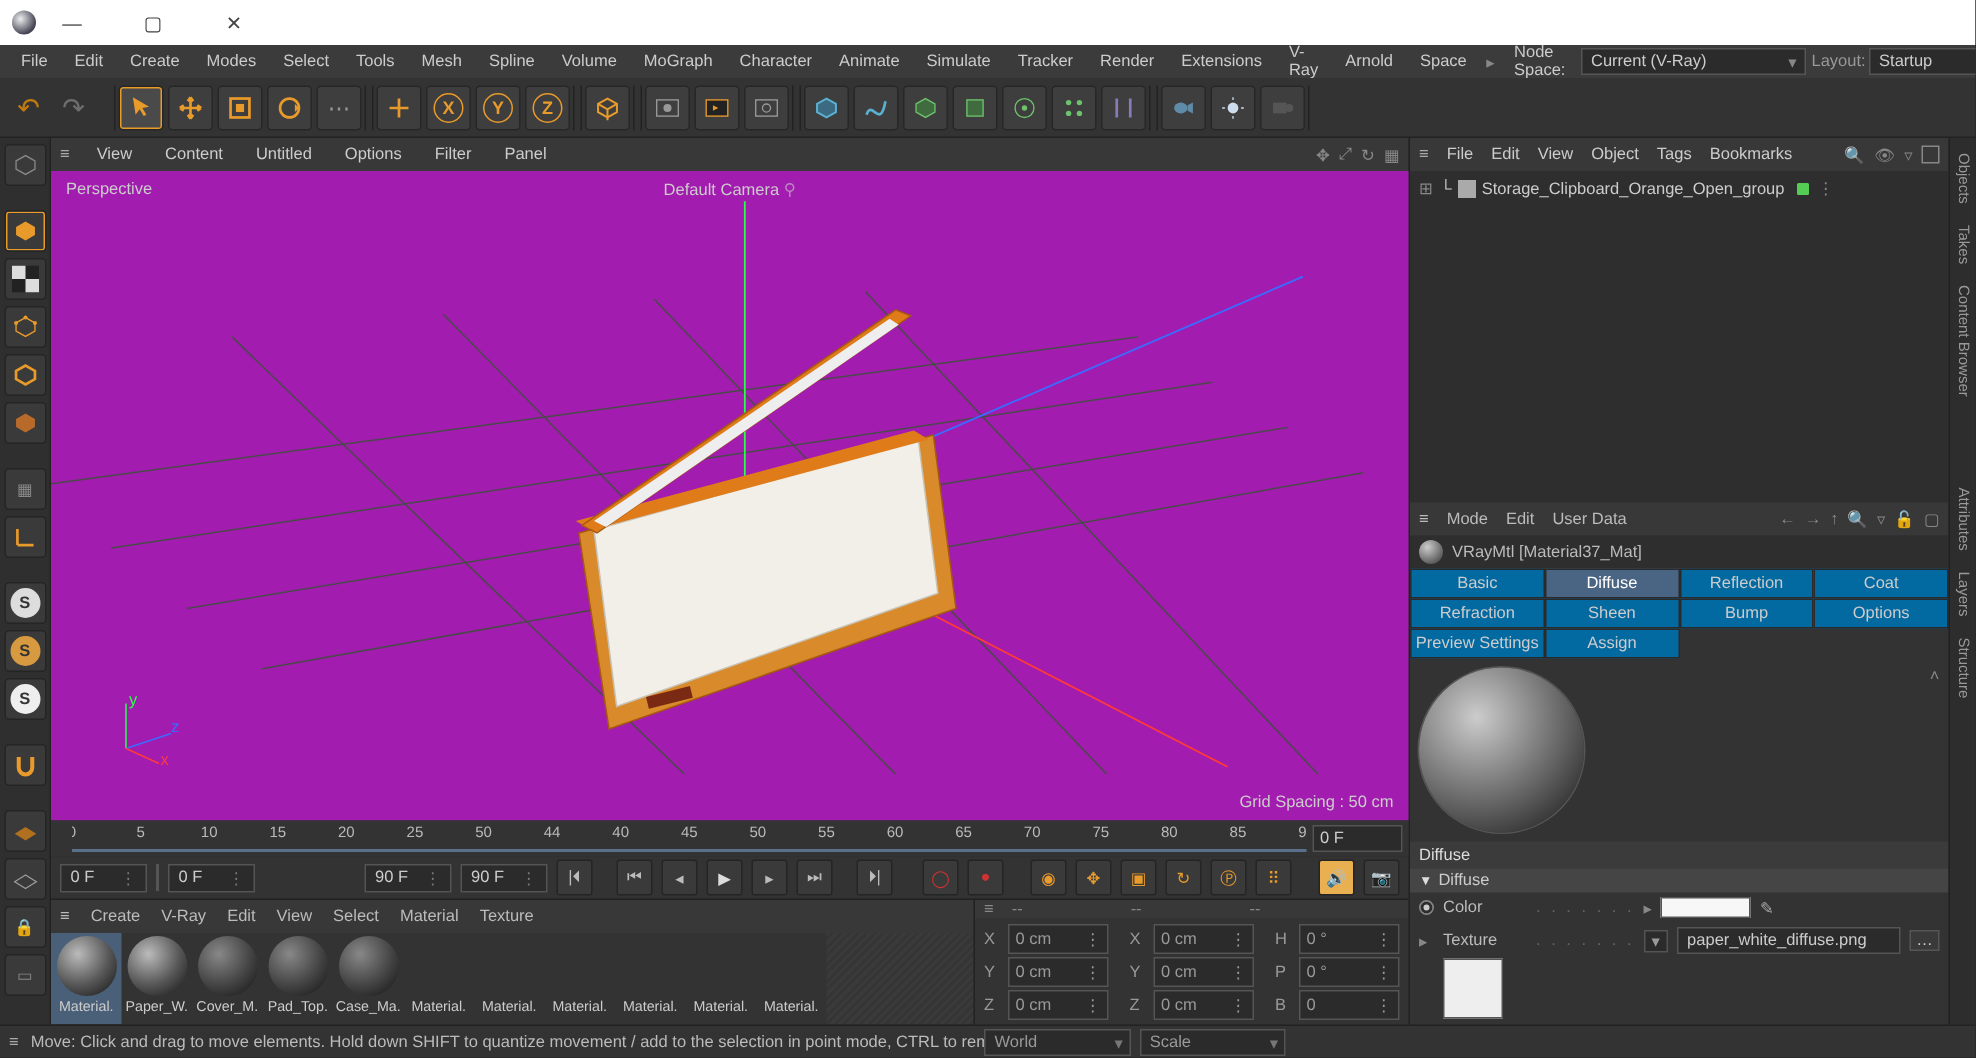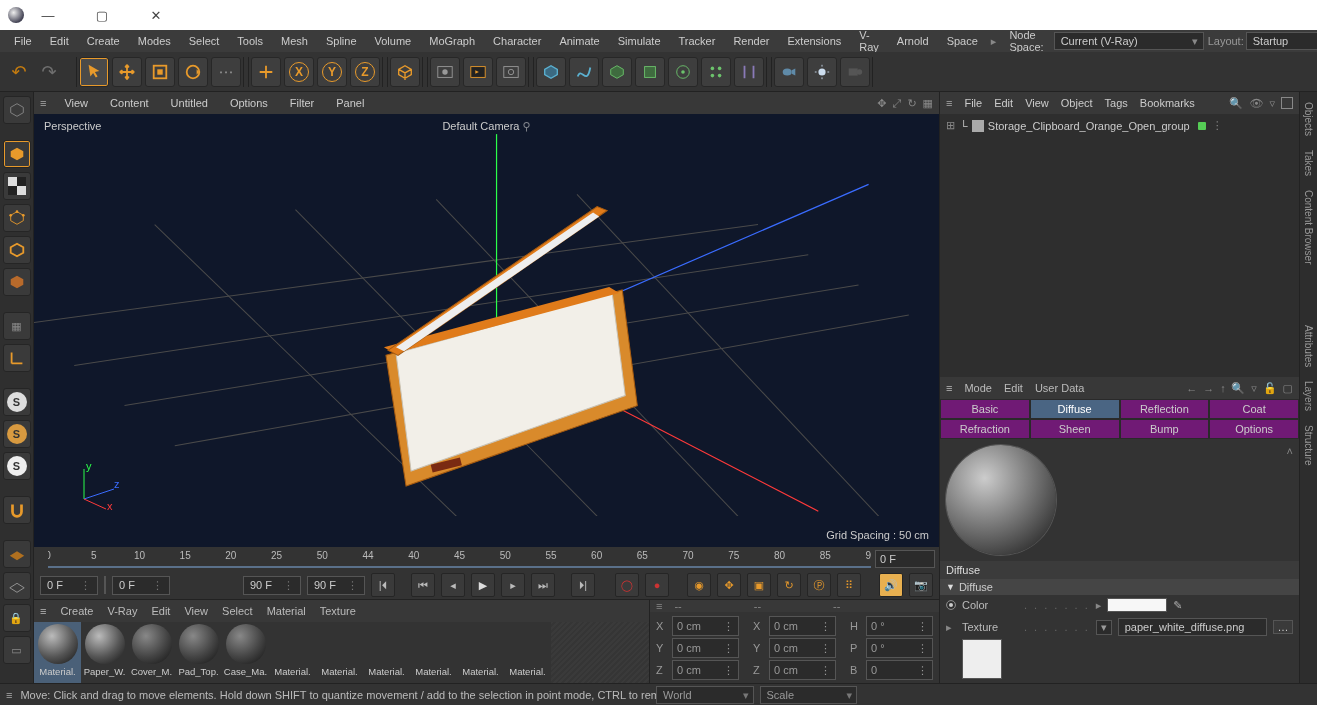--- a/index.html
+++ b/index.html
@@ -42,21 +42,21 @@
 .leftpal .sp{ height:8px;}
 
 .centercol{ flex:1; display:flex; flex-direction:column; min-width:0;}
 
 
 .vphead{ height:22px; background:#383838; display:flex; align-items:center; padding:0 6px; gap:16px;}
 .vphead .burger{ color:#aaa; letter-spacing:-1px;}
 .vphead .mi{ color:#ccc; padding:2px 3px;}
 .vphead .right{ margin-left:auto; display:flex; gap:6px; color:#888;}
 
-.viewport{ flex:1; background:#0f172a; position:relative; overflow:hidden;}
+.viewport{ flex:1; background:#a21caf; position:relative; overflow:hidden;}
 .viewport .label{ position:absolute; top:6px; left:10px; color:#ccc;}
 .viewport .cam { position:absolute; top:6px; left:50%; transform:translateX(-50%); color:#ccc;}
 .viewport .grid { position:absolute; bottom:6px; right:10px; color:#ccc;}
 .scene3d{ position:absolute; inset:0;}
 .axiswidget{ position:absolute; left:38px; bottom:36px; width:50px; height:50px;}
 
 
 .timeline{ height:24px; background:#333; display:flex; align-items:center; position:relative; padding-left:14px;}
 .tlscale{ flex:1; height:18px; background:linear-gradient(to right,#5a708a,#5a708a) no-repeat; background-size:100% 2px; background-position:0 16px; position:relative; overflow:hidden;}
 .tlscale .t{ position:absolute; top:0; color:#bbb; font-size:10px; transform:translateX(-50%);}
@@ -102,21 +102,21 @@
 .treeitem{ display:flex; align-items:center; gap:4px; color:#ccc; padding:1px 0;}
 .treeitem .exp{ color:#888; width:10px;}
 .treeitem .cube{ width:12px;height:12px; background:#aaa; }
 .treeitem .dot{ width:8px;height:8px; background:#5c5; border-radius:1px; margin-left:4px;}
 
 .attrmenu{ height:22px; background:#383838; display:flex; align-items:center; padding:0 6px; gap:12px;}
 .attrmenu .right{ margin-left:auto; display:flex; gap:6px; color:#888;}
 .attrhead{ background:#2e2e2e; padding:3px 6px; display:flex; align-items:center; gap:6px;}
 .attrhead .ball{ width:16px;height:16px;border-radius:50%; background:radial-gradient(circle at 35% 30%, #ccc,#333);}
 .attrtabs{ display:grid; grid-template-columns:repeat(4,1fr);}
-.attrtabs .tab{ background:#701a75; border:1px solid #2a2a2a; text-align:center; padding:3px 0; color:#ccc;}
+.attrtabs .tab{ background:#0369a1; border:1px solid #2a2a2a; text-align:center; padding:3px 0; color:#ccc;}
 .attrtabs .tab.active{ background:#4a6583; color:#fff;}
 .attrpreview{ padding:6px; }
 .attrpreview .pball{ width:110px;height:110px; border-radius:50%; background:radial-gradient(circle at 35% 30%, #ccc,#666 55%,#111); box-shadow:0 0 0 1px #555;}
 .attrsection{ background:#3b3b3b; padding:3px 6px; color:#ddd; font-weight:500;}
 .attrsub{ background:#454545; padding:2px 6px; color:#ccc; display:flex; align-items:center; gap:4px;}
 .attrsub .tri{ font-size:9px; color:#ddd;}
 .attrrow{ display:flex; align-items:center; gap:6px; padding:3px 6px;}
 .attrrow .lab{ width:56px; color:#bbb;}
 .attrrow .dots{ color:#666; letter-spacing:2px;}
 .attrrow .radio{ width:10px;height:10px;border:1px solid #888;border-radius:50%; background:#222; box-shadow:inset 0 0 0 2px #2e2e2e, inset 0 0 0 4px #ccc;}
@@ -697,31 +697,40 @@
         <span>←</span>
         <span>→</span>
         <span>↑</span>
         <span>🔍</span>
         <span>▿</span>
         <span>🔓</span>
         <span>▢</span>
       </div>
     </div>
 
+    <div class="attrhead">
+      <div class="ball"></div>
+      <span>VRayMtl [Material37_Mat]</span>
+    </div>
 
     <div class="attrtabs">
       <div class="tab">Basic</div>
       <div class="tab active">Diffuse</div>
       <div class="tab">Reflection</div>
       <div class="tab">Coat</div>
       <div class="tab">Refraction</div>
       <div class="tab">Sheen</div>
       <div class="tab">Bump</div>
       <div class="tab">Options</div>
     </div>
+    <div class="attrtabs" style="grid-template-columns:1fr 1fr 2fr">
+      <div class="tab">Preview Settings</div>
+      <div class="tab">Assign</div>
+      <div></div>
+    </div>
 
     <div style="display:flex; align-items:flex-start;">
       <div class="attrpreview">
           <div class="pball"></div>
         </div>
       <div style="flex:1; text-align:right; padding:6px; color:#888">˄</div>
     </div>
 
     <div class="attrsection">Diffuse</div>
     <div class="attrsub">

